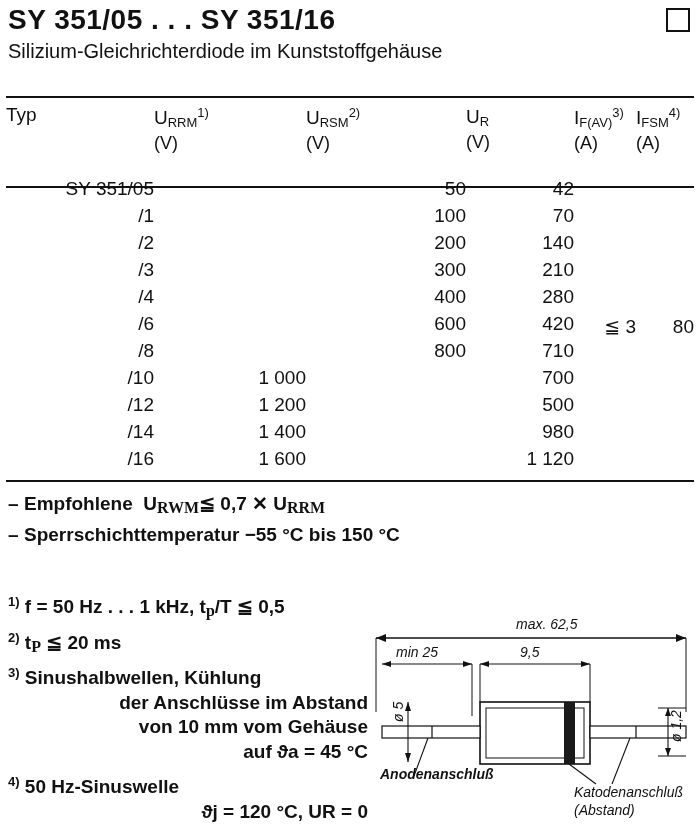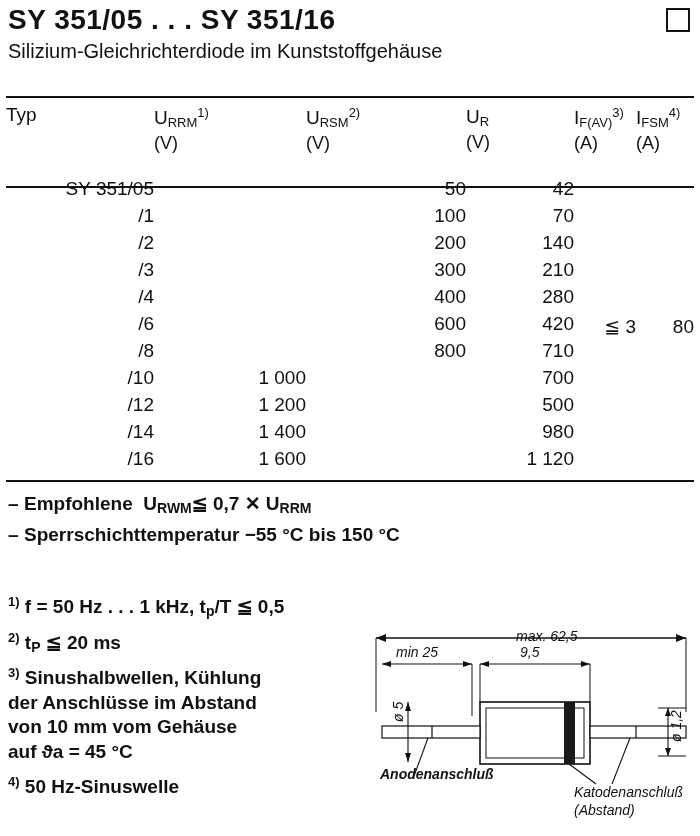--- a/index.html
+++ b/index.html
@@ -110,40 +110,40 @@
     left: 8px; top: 492px;
     width: 560px;
     font-size: 19px;
   }
   .note-line {
     margin-bottom: 9px;
     white-space: nowrap;
     font-weight: bold;
   }
   .note-line .dash { display: inline-block; width: 16px; font-weight: bold;}
-  .sm { font-size: 14px; position: relative; top: 3px; }
+  .sm { font-size: 16px; position: relative; top: 3px; font-family: Liberation Serif, serif; }
 
   
   .footnotes {
     position: absolute;
     left: 8px; top: 594px;
     width: 360px;
     font-size: 19px;
   }
   .fn {
     margin-bottom: 10px;
     font-weight: bold;
     line-height: 1.28;
   }
   .fn .marker {
     font-size: 13px;
     vertical-align: super;
     font-weight: bold;
   }
-  .fn .cont { display: block; }
+  .fn .cont { display: block; text-align: right; }
   .fn.nowrap { white-space: nowrap; }
 
   
   .drawing {
     position: absolute;
     left: 368px; top: 616px;
     width: 326px; height: 212px;
   }
   .dlabel {
     position: absolute;
@@ -294,20 +294,21 @@
     <div class="fn">
       <span class="marker">3)</span>
       <span>Sinushalbwellen, Kühlung</span>
       <span class="cont">der Anschlüsse im Abstand</span>
       <span class="cont">von 10 mm vom Gehäuse</span>
       <span class="cont">auf ϑa = 45 °C</span>
     </div>
     <div class="fn">
       <span class="marker">4)</span>
       <span>50 Hz-Sinuswelle</span>
+      <span class="cont" style="padding-left:22px">ϑj = 120 °C, UR = 0</span>
     </div>
   </div>
 
   <div class="drawing">
     <svg width="326" height="212" viewBox="0 0 326 212">
 
       <line x1="8" y1="22" x2="318" y2="22" stroke="#111" stroke-width="1.4"></line>
       <polygon points="8,22 18,18 18,26" fill="#111"></polygon>
       <polygon points="318,22 308,18 308,26" fill="#111"></polygon>
       <line x1="8" y1="22" x2="8" y2="96" stroke="#111" stroke-width="1"></line>
@@ -344,21 +345,21 @@
       <polygon points="300,92 297,100 303,100" fill="#111"></polygon>
       <polygon points="300,140 297,132 303,132" fill="#111"></polygon>
       <line x1="290" y1="92" x2="318" y2="92" stroke="#111" stroke-width="1"></line>
       <line x1="290" y1="140" x2="318" y2="140" stroke="#111" stroke-width="1"></line>
 
       <line x1="60" y1="122" x2="46" y2="160" stroke="#111" stroke-width="1.1"></line>
       <line x1="201" y1="148" x2="228" y2="168" stroke="#111" stroke-width="1.1"></line>
       <line x1="262" y1="122" x2="244" y2="168" stroke="#111" stroke-width="1.1"></line>
     </svg>
 
-    <div class="dlabel" style="left:148px; top:12px;">max. 62,5</div>
+    <div class="dlabel" style="left:148px; top:0px;">max. 62,5</div>
     <div class="dlabel" style="left:28px; top:28px;">min 25</div>
     <div class="dlabel" style="left:152px; top:28px;">9,5</div>
     <div class="dlabel" style="left:22px; top:106px; transform:rotate(-90deg); transform-origin: left top;">ø 5</div>
     <div class="dlabel" style="left:300px; top:126px; transform:rotate(-90deg); transform-origin: left top;">ø 1,2</div>
     <div class="dlabel" style="left:12px; top:150px;font-weight:bold;">Anodenanschluß</div>
     <div class="dlabel" style="left:206px; top:168px;">Katodenanschluß</div>
     <div class="dlabel" style="left:206px; top:186px;">(Abstand)</div>
   </div>
 
 </div>

